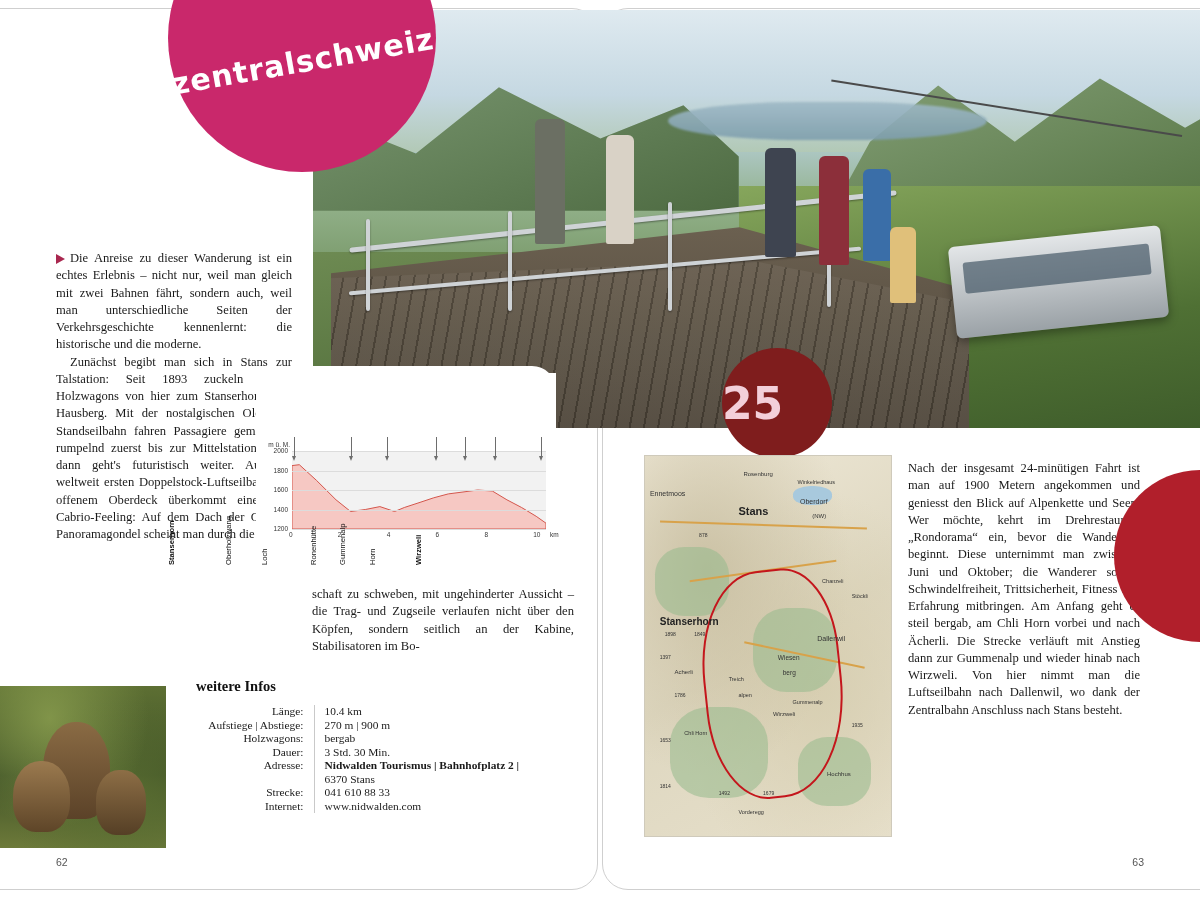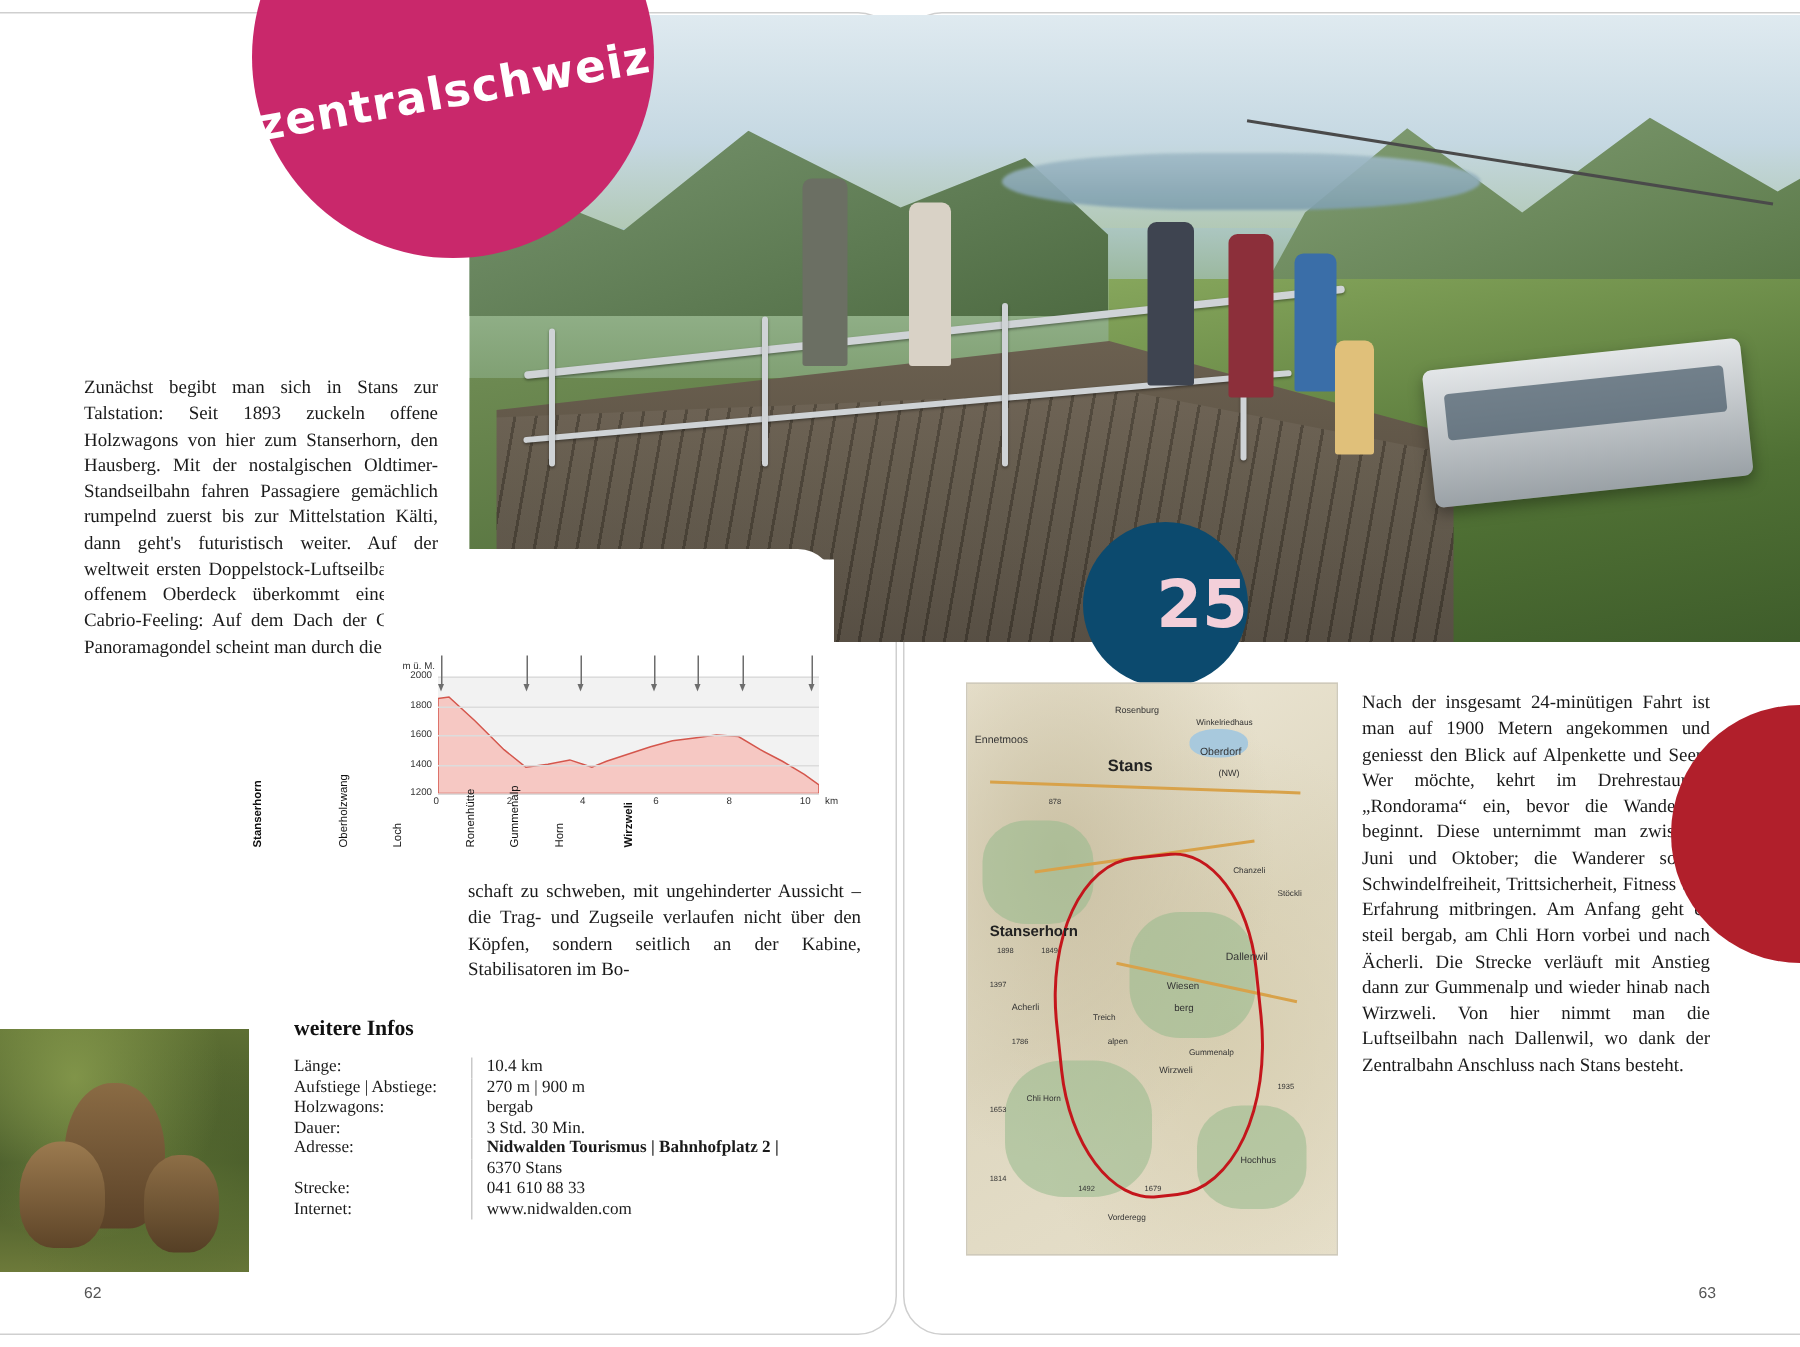--- a/index.html
+++ b/index.html
@@ -101,22 +101,22 @@
     position:absolute; right:2%; top:30%; width:40%; height:2px;
     background:#4a4a4a; transform:rotate(9deg); transform-origin:right center;
   }
   .person {
     position:absolute; bottom:14%; border-radius:6px 6px 2px 2px;
   }
 
   
   .num-badge {
     position:absolute; left:722px; top:348px; width:110px; height:110px;
-    border-radius:50%; background:#0c4a6e;
-    display:flex; align-items:center; justify-content:flex-end;
+    border-radius:50%; background:#7f1d1d;
+    display:flex; align-items:center; justify-content:flex-start;
     box-shadow:0 0 0 6px rgba(255,255,255,.0);
   }
   .num-badge span {
     color:#f3cfd9; font-family:"DejaVu Sans", sans-serif;
     font-weight:bold; font-size:44px;
   }
 
   
   h1.title {
     position:absolute; left:56px; top:188px; width:250px; margin:0;
@@ -189,21 +189,21 @@
     background:linear-gradient(180deg,#8d6e46,#553f25); border-radius:46% 46% 40% 40%;}
 
   
   .infos { position:absolute; left:196px; top:678px; width:360px; }
   .infos h2 {
     margin:0 0 10px 0; font-size:14.5px; font-weight:bold;
     font-family:"Liberation Serif", serif; color:#111;
   }
   .infos table { border-collapse:collapse; font-size:11.4px; color:#1a1a1a; }
   .infos td { vertical-align:top; padding:0 0 1.5px 0; }
-  .infos td.lbl { padding-right:10px; white-space:nowrap; width:118px; }
+  .infos td.lbl { text-align:right; padding-right:10px; white-space:nowrap; width:118px; }
   .infos td.val { padding-left:10px; border-left:1px solid #c9c9c9; }
   .infos .strong { font-weight:bold; }
 
   
   .map {
     position:absolute; left:644px; top:455px; width:248px; height:382px;
     background:#e8e4d6; overflow:hidden; border:1px solid #cfcabb;
   }
   .map .relief { position:absolute; inset:0;
     background:
@@ -294,20 +294,21 @@
 
   <div class="chapter-circle"></div>
   <div class="chapter-label">zentralschweiz</div>
 
   <div class="num-badge">
     <span>25</span>
   </div>
 
 
   <div class="body-col col-a">
+    <p class="b"><span class="arrow-mark"></span><span>Die Anreise zu dieser Wanderung ist ein echtes Erlebnis – nicht nur, weil man gleich mit zwei Bahnen fährt, sondern auch, weil man unterschiedliche Seiten der Verkehrsgeschichte kennenlernt: die historische und die moderne.</span></p>
     <p class="b"><span>Zunächst begibt man sich in Stans zur Talstation: Seit 1893 zuckeln offene Holzwagons von hier zum Stanserhorn, den Hausberg. Mit der nostalgischen Oldtimer-Standseilbahn fahren Passagiere gemächlich rumpelnd zuerst bis zur Mittelstation Kälti, dann geht's futuristisch weiter. Auf der weltweit ersten Doppelstock-Luftseilbahn mit offenem Oberdeck überkommt einen das Cabrio-Feeling: Auf dem Dach der CabriO-Panoramagondel scheint man durch die Land-</span></p>
   </div>
 
   <div class="body-col col-b">
     <p class="b"><span>schaft zu schweben, mit ungehinderter Aussicht – die Trag- und Zugseile verlaufen nicht über den Köpfen, sondern seitlich an der Kabine, Stabilisatoren im Bo-</span></p>
   </div>
 
   <div class="chart">
     <div class="chart-inner" id="chartArea">
       <div class="chart-plot"></div>

